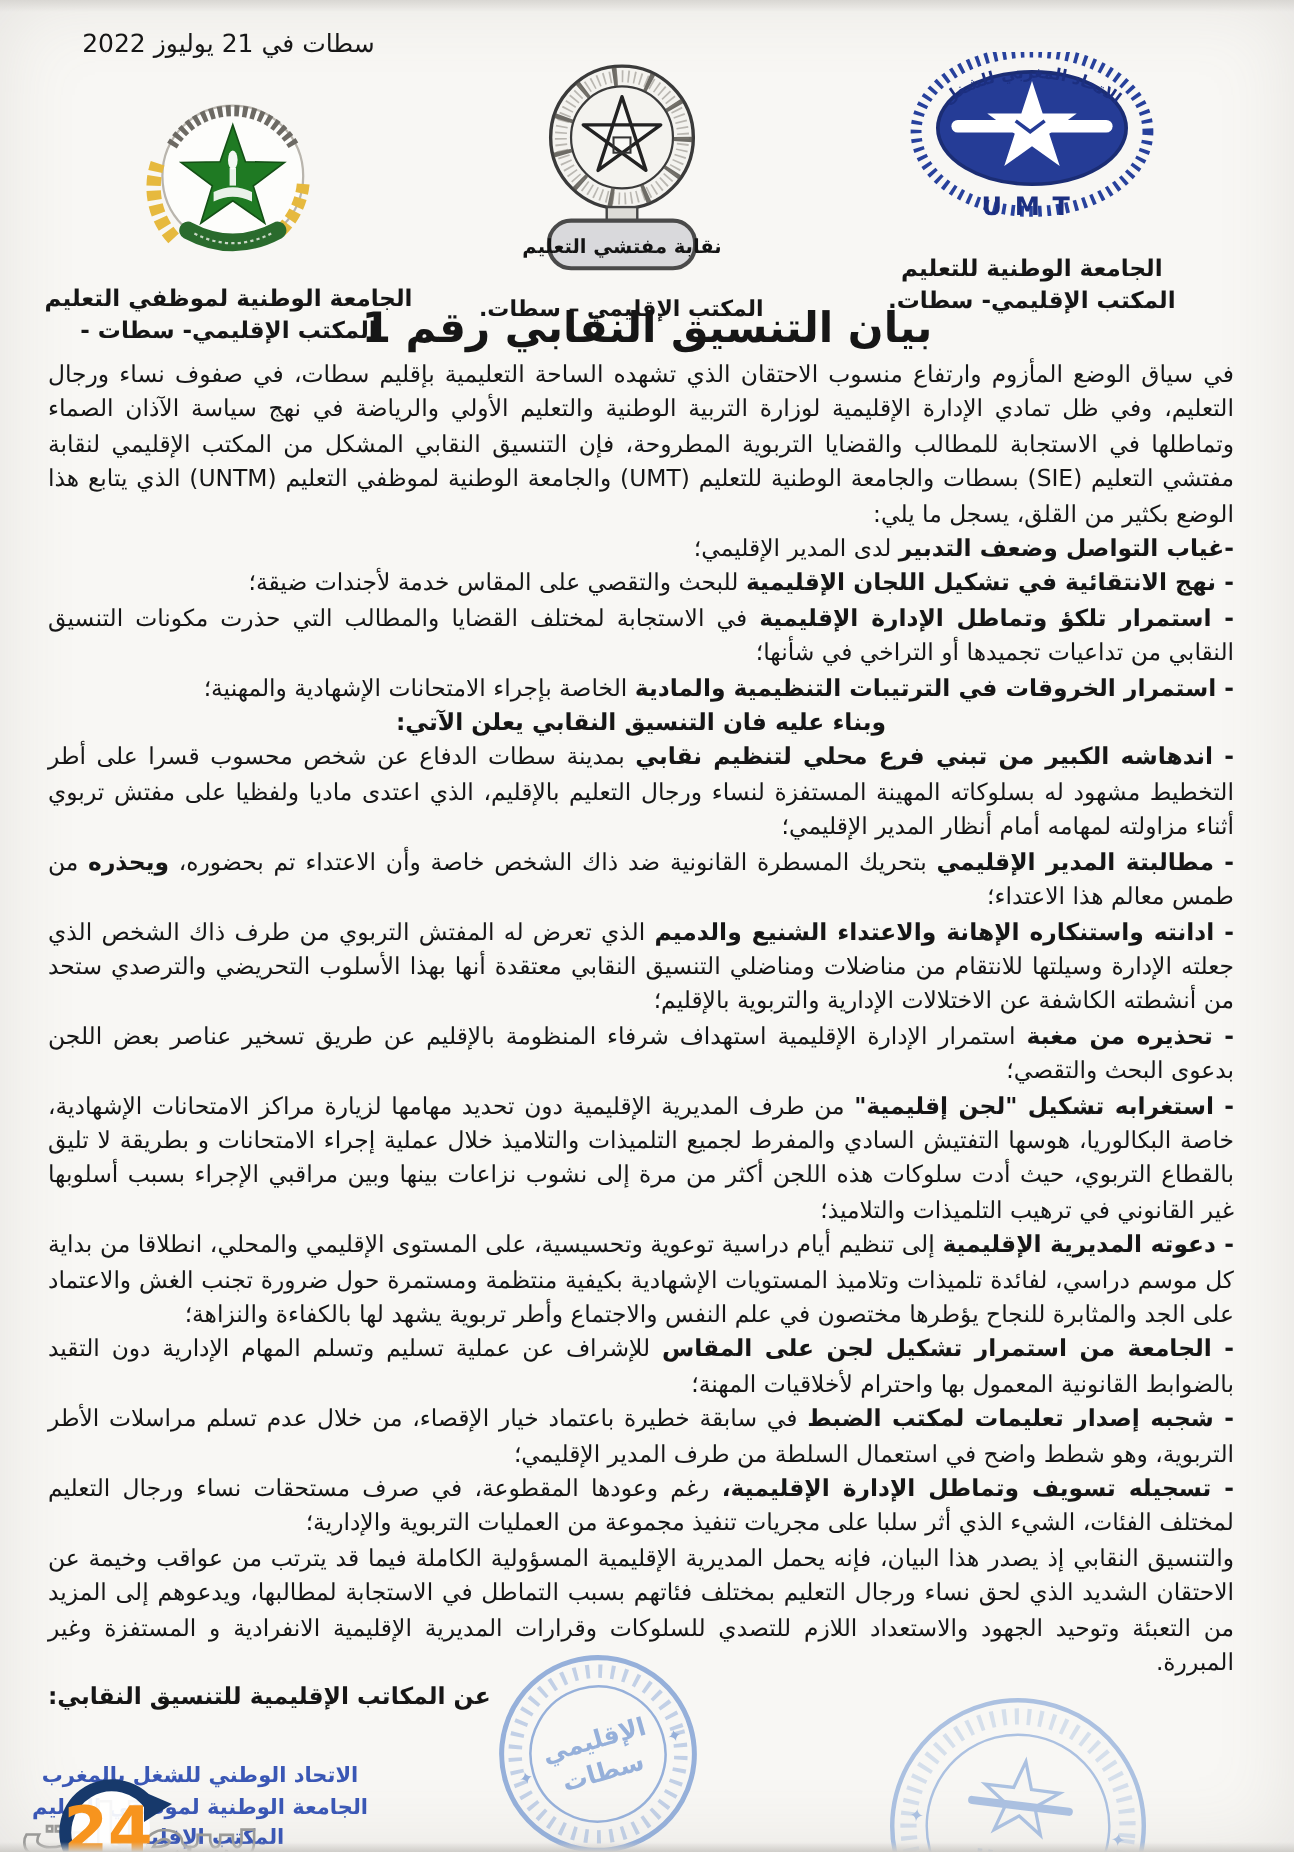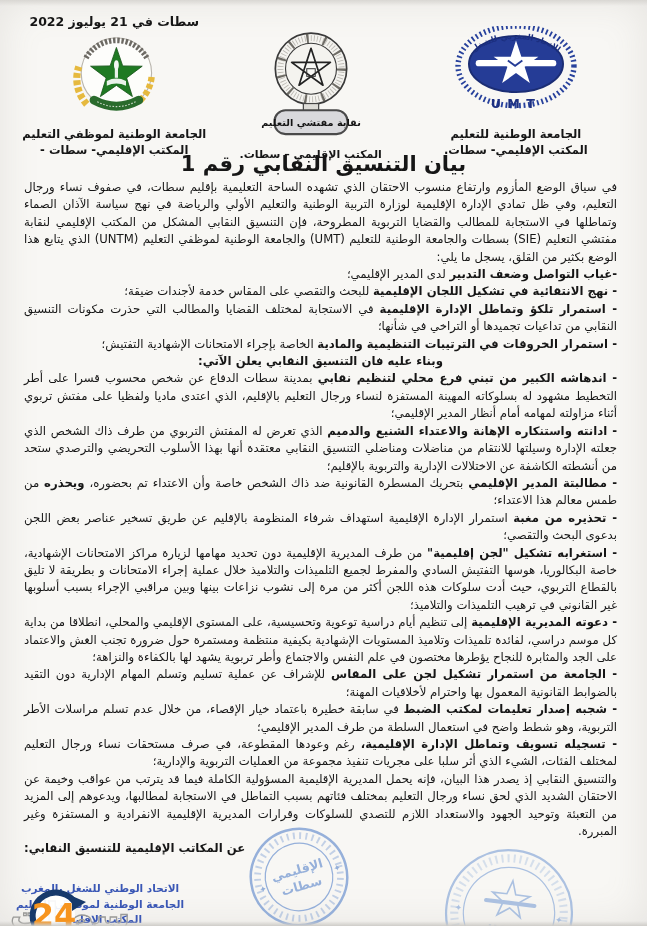--- a/index.html
+++ b/index.html
@@ -14,21 +14,21 @@
     background:linear-gradient(#d9d7d3,rgba(217,215,211,0));}
   .scan-edge-bottom{position:absolute;bottom:0;left:0;width:100%;height:5px;
     background:linear-gradient(rgba(200,198,194,0),#cfcdc9);}
   
   .header{display:flex;justify-content:space-between;align-items:flex-start;
     padding:14px 26px 0 18px;height:150px;box-sizing:border-box;}
   .logo-col{display:flex;flex-direction:column;align-items:center;}
   .col-left{width:196px;}
   .col-center{width:204px;padding-top:8px;}
   .col-right{width:214px;padding-top:12px;}
-  .doc-date{font-weight:700;font-size:12.5px;direction:rtl;margin-bottom:3px;}
+  .doc-date{font-weight:400;font-size:12.5px;direction:rtl;margin-bottom:18px;}
   .logo-caption{font-weight:700;font-size:11.5px;line-height:1.35;text-align:center;
     direction:rtl;margin-top:5px;white-space:nowrap;}
   .col-center .logo-caption{font-size:11px;margin-top:2px;}
   
   .doc-title{margin:2px 0 3px;text-align:center;font-size:21px;font-weight:700;direction:rtl;}
   
   .doc-body{direction:rtl;margin:0 30px 0 24px;font-size:11.7px;line-height:17.4px;
     text-align:justify;}
   .doc-body p{margin:0;}
   .doc-body strong{font-weight:700;}
@@ -112,27 +112,27 @@
   </header>
 
   <h1 class="doc-title">بيان التنسيق النقابي رقم 1</h1>
 
   <main class="doc-body">
     <p>في سياق الوضع المأزوم وارتفاع منسوب الاحتقان الذي تشهده الساحة التعليمية بإقليم سطات، في صفوف نساء ورجال التعليم، وفي ظل تمادي الإدارة الإقليمية لوزارة التربية الوطنية والتعليم الأولي والرياضة في نهج سياسة الآذان الصماء وتماطلها في الاستجابة للمطالب والقضايا التربوية المطروحة، فإن التنسيق النقابي المشكل من المكتب الإقليمي لنقابة مفتشي التعليم (SIE) بسطات والجامعة الوطنية للتعليم (UMT) والجامعة الوطنية لموظفي التعليم (UNTM) الذي يتابع هذا الوضع بكثير من القلق، يسجل ما يلي:</p>
 
     <p><strong>-غياب التواصل وضعف التدبير</strong><span> لدى المدير الإقليمي؛</span></p>
     <p><strong>- نهج الانتقائية في تشكيل اللجان الإقليمية</strong><span> للبحث والتقصي على المقاس خدمة لأجندات ضيقة؛</span></p>
     <p><strong>- استمرار تلكؤ وتماطل الإدارة الإقليمية</strong><span> في الاستجابة لمختلف القضايا والمطالب التي حذرت مكونات التنسيق النقابي من تداعيات تجميدها أو التراخي في شأنها؛</span></p>
-    <p><strong>- استمرار الخروقات في الترتيبات التنظيمية والمادية</strong><span> الخاصة بإجراء الامتحانات الإشهادية التفتيش؛</span></p>
+    <p><strong>- استمرار الخروقات في الترتيبات التنظيمية والمادية</strong><span> الخاصة بإجراء الامتحانات الإشهادية والمهنية؛</span></p>
 
     <p class="subtitle">وبناء عليه فان التنسيق النقابي  يعلن الآتي:</p>
 
     <p><strong>- اندهاشه الكبير من تبني فرع محلي لتنظيم نقابي</strong><span> بمدينة سطات الدفاع عن شخص محسوب قسرا على أطر التخطيط مشهود له بسلوكاته المهينة المستفزة لنساء ورجال التعليم بالإقليم، الذي اعتدى ماديا ولفظيا على مفتش تربوي أثناء مزاولته لمهامه أمام أنظار المدير الإقليمي؛</span></p>
+    <p><strong>- مطالبتة المدير الإقليمي</strong><span> بتحريك المسطرة القانونية ضد ذاك الشخص خاصة وأن الاعتداء تم بحضوره، </span><strong>ويحذره</strong><span> من طمس معالم هذا الاعتداء؛</span></p>
     <p><strong>- ادانته واستنكاره الإهانة والاعتداء الشنيع والدميم</strong><span> الذي تعرض له المفتش التربوي من طرف ذاك الشخص الذي جعلته الإدارة وسيلتها للانتقام من مناضلات ومناضلي التنسيق النقابي معتقدة أنها بهذا الأسلوب التحريضي والترصدي ستحد من أنشطته الكاشفة عن الاختلالات الإدارية والتربوية بالإقليم؛</span></p>
-    <p><strong>- مطالبتة المدير الإقليمي</strong><span> بتحريك المسطرة القانونية ضد ذاك الشخص خاصة وأن الاعتداء تم بحضوره، </span><strong>ويحذره</strong><span> من طمس معالم هذا الاعتداء؛</span></p>
     <p><strong>- تحذيره من مغبة</strong><span> استمرار الإدارة الإقليمية استهداف شرفاء المنظومة بالإقليم عن طريق تسخير عناصر بعض اللجن بدعوى البحث والتقصي؛</span></p>
     <p><strong>- استغرابه تشكيل "لجن إقليمية"</strong><span> من طرف المديرية الإقليمية دون تحديد مهامها لزيارة مراكز الامتحانات الإشهادية، خاصة البكالوريا، هوسها التفتيش السادي والمفرط لجميع التلميذات والتلاميذ خلال عملية إجراء الامتحانات و بطريقة لا تليق بالقطاع التربوي، حيث أدت سلوكات هذه اللجن أكثر من مرة إلى نشوب نزاعات بينها وبين مراقبي الإجراء بسبب أسلوبها غير القانوني في ترهيب التلميذات والتلاميذ؛</span></p>
     <p><strong>- دعوته المديرية الإقليمية</strong><span> إلى تنظيم أيام دراسية توعوية وتحسيسية، على المستوى الإقليمي والمحلي، انطلاقا من بداية كل موسم دراسي، لفائدة تلميذات وتلاميذ المستويات الإشهادية بكيفية منتظمة ومستمرة حول ضرورة تجنب الغش والاعتماد على الجد والمثابرة للنجاح يؤطرها مختصون في علم النفس والاجتماع وأطر تربوية يشهد لها بالكفاءة والنزاهة؛</span></p>
     <p><strong>- الجامعة من استمرار تشكيل لجن على المقاس</strong><span> للإشراف عن عملية تسليم وتسلم المهام الإدارية دون التقيد بالضوابط القانونية المعمول بها واحترام لأخلاقيات المهنة؛</span></p>
     <p><strong>- شجبه إصدار تعليمات لمكتب الضبط</strong><span> في سابقة خطيرة باعتماد خيار الإقصاء، من خلال عدم تسلم مراسلات الأطر التربوية، وهو شطط واضح في استعمال السلطة من طرف المدير الإقليمي؛</span></p>
     <p><strong>- تسجيله تسويف وتماطل الإدارة الإقليمية،</strong><span> رغم وعودها المقطوعة، في صرف مستحقات نساء ورجال التعليم لمختلف الفئات، الشيء الذي أثر سلبا على مجريات تنفيذ مجموعة من العمليات التربوية والإدارية؛</span></p>
 
     <p>والتنسيق النقابي إذ يصدر هذا البيان، فإنه يحمل المديرية الإقليمية المسؤولية الكاملة فيما قد يترتب من عواقب وخيمة عن الاحتقان الشديد الذي لحق نساء ورجال التعليم بمختلف فئاتهم بسبب التماطل في الاستجابة لمطالبها، ويدعوهم إلى المزيد من التعبئة وتوحيد الجهود والاستعداد اللازم للتصدي للسلوكات وقرارات المديرية الإقليمية الانفرادية و المستفزة وغير المبررة.</p>
     <p class="signature-heading">عن المكاتب الإقليمية للتنسيق النقابي:</p>
   </main>

